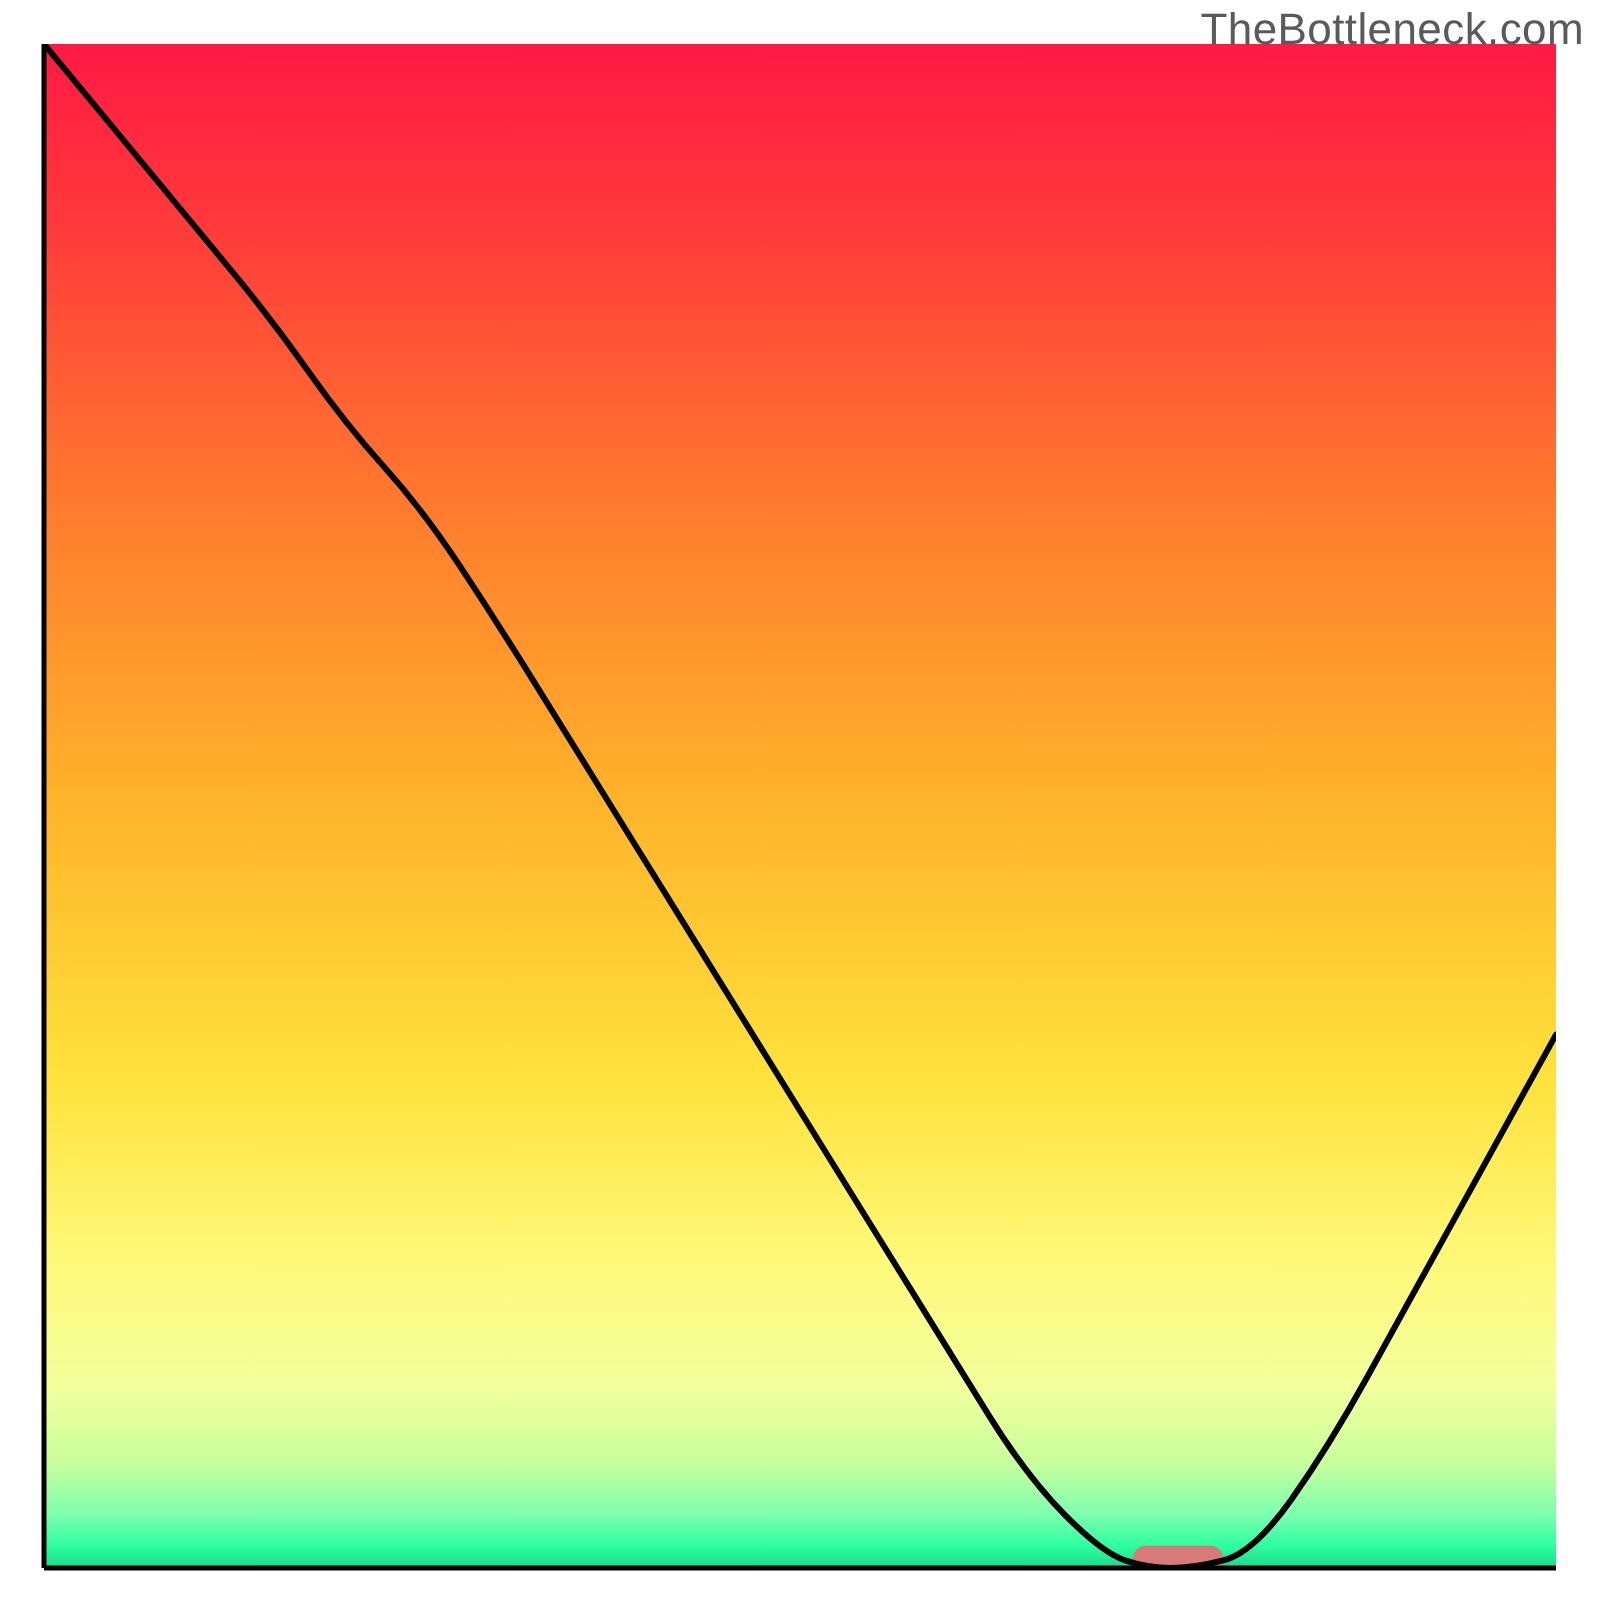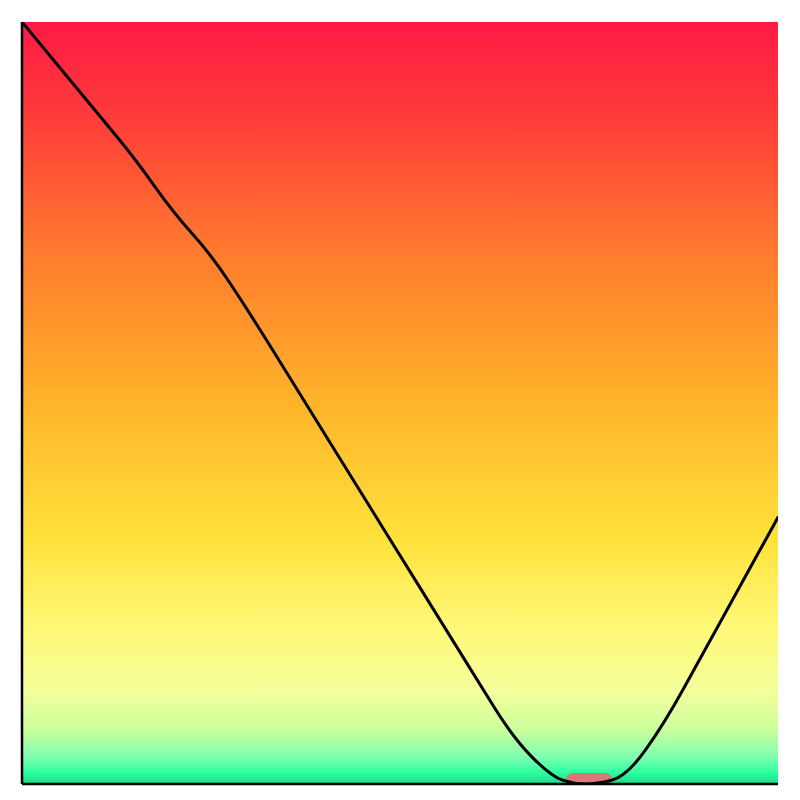--- a/index.html
+++ b/index.html
@@ -34,20 +34,21 @@
     width: 800px;
     height: 800px;
     z-index: 10;
   }
 </style>
 </head>
 <body>
 
 <div class="stage">
 
+  <div class="watermark">TheBottleneck.com</div>
 
   <svg id="chart" viewBox="0 0 800 800" preserveAspectRatio="none">
     <defs>
       <linearGradient id="bg-grad" x1="0" y1="0" x2="0" y2="1">
           <stop offset="0%" stop-color="#ff1a44"></stop>
           <stop offset="12%" stop-color="#ff3a3a"></stop>
           <stop offset="30%" stop-color="#ff7a2e"></stop>
           <stop offset="50%" stop-color="#ffb42a"></stop>
           <stop offset="68%" stop-color="#ffe23c"></stop>
           <stop offset="80%" stop-color="#fff97a"></stop>

